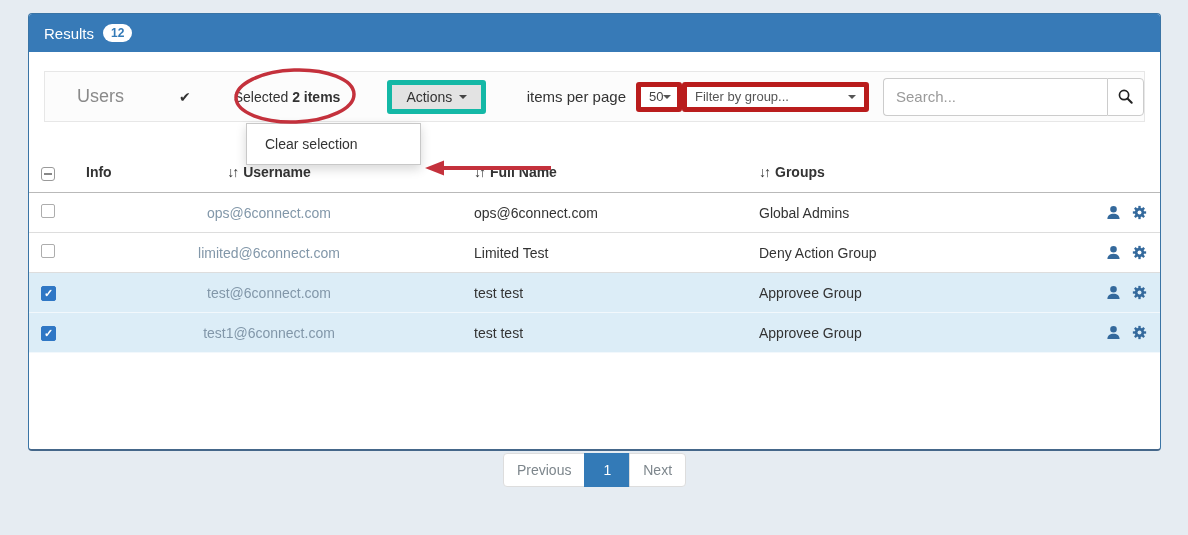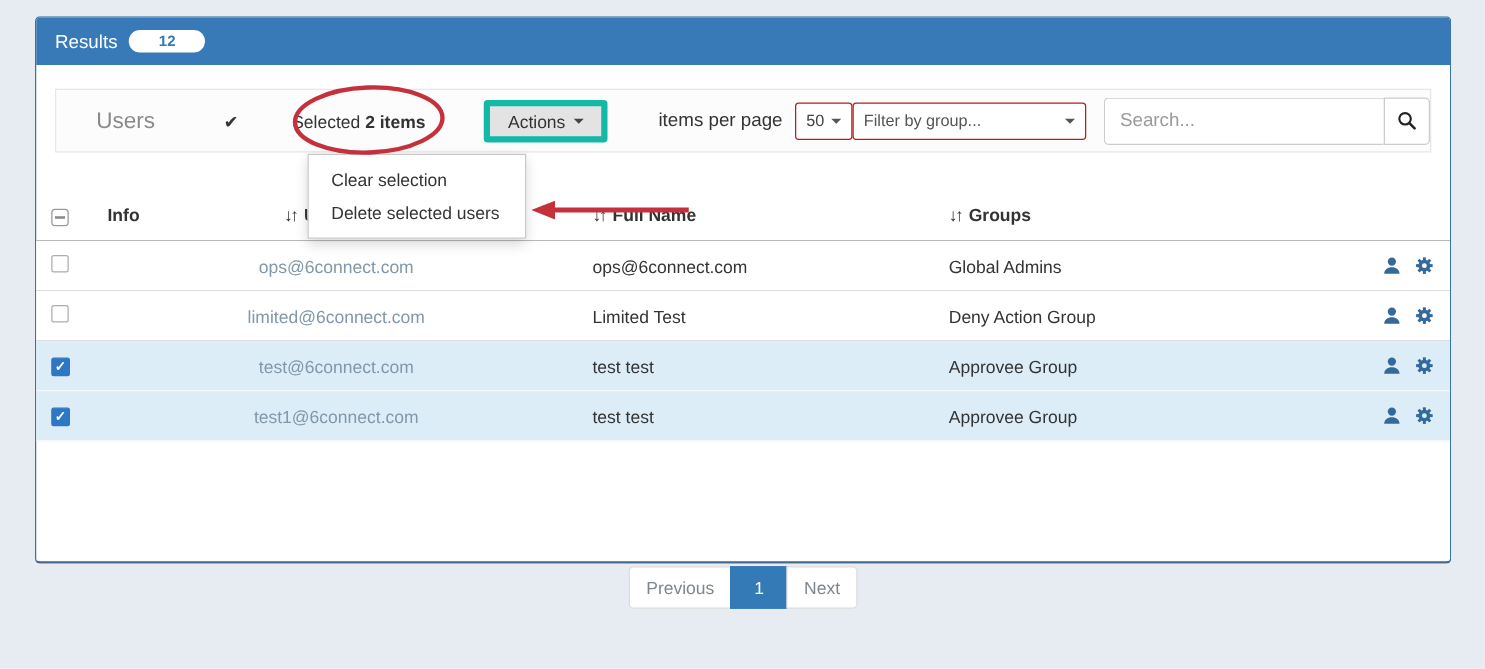--- a/index.html
+++ b/index.html
@@ -7,36 +7,36 @@
   body { font-family:"Liberation Sans", sans-serif; background:#e6ecf2; position:relative; }
 
   .panel { position:absolute; left:28px; top:13px; width:1133px; height:438px;
            background:#fff; border:1px solid #3a74a5; border-bottom:2px solid #45678a;
            border-radius:4px; }
 
   .panel-heading { height:38px; background:#377ab7; border-radius:3px 3px 0 0;
                    display:flex; align-items:center; padding:0 15px; color:#fff; }
   .panel-title { font-size:15px; }
   .badge { background:#fff; color:#337ab7; font-size:12px; font-weight:bold;
-           border-radius:10px; padding:3px 24px; margin-left:9px; line-height:1; }
+           border-radius:10px; padding:3px 8px; margin-left:9px; line-height:1; }
 
   
   .toolbar { margin:19px 15px 0 15px; height:51px; border:1px solid #e7e7e7;
              background:#fcfcfc; display:flex; align-items:center; padding-left:32px;gap:33px; }
   .tb-title { font-size:18px; color:#8a8a8a; }
   .check-glyph { font-size:14px; color:#333; margin:0 10px 0 22px; }
   .sel-text { font-size:14px; color:#333; }
   .actions-btn { margin-left:14px; height:34px; padding:0 14px; background:#e3e3e3;
                  border:5px solid #14b8a6; border-radius:3px; font-size:14px; color:#333;
                  font-family:inherit; display:flex; align-items:center; cursor:pointer; }
   .caret { display:inline-block; width:0; height:0; border-left:4px solid transparent;
            border-right:4px solid transparent; border-top:4px solid #444; margin-left:7px; }
   .tb-right { margin-left:auto; display:flex; align-items:center; }
   .ipp-label { font-size:15px; color:#333; }
-  .select { height:30px; border:1px solid #b91c1c; border-radius:3px; background:#fff;
+  .select { height:30px; border:5px solid #b91c1c; border-radius:3px; background:#fff;
             display:flex; align-items:center; font-size:13px; color:#444; padding:0 8px;
             cursor:pointer; }
   .select .caret { margin-left:auto; border-top-color:#555; }
   .select.sm { width:46px; margin-left:10px; }
   .select.filter { width:187px; color:#555; }
   .search-group { display:flex; margin-left:14px; height:38px; }
   .search-group input { width:224px; height:38px; border:1px solid #ccc; border-right:none;
                         border-radius:4px 0 0 4px; padding:0 12px; font-size:15px;
                         font-family:inherit; color:#333; outline:none; }
   .search-group input::placeholder { color:#9a9a9a; }
@@ -255,21 +255,20 @@
   </div>
 
   <div class="pagination">
     <span class="page-btn">Previous</span>
     <span class="page-btn active">1</span>
     <span class="page-btn">Next</span>
   </div>
 
   <div class="dropdown">
     <div class="dd-item">Clear selection</div>
-    <div class="dd-item">Delete selected users</div>
   </div>
 
   <svg class="annotation annot-ellipse" width="128" height="62">
     <ellipse cx="63" cy="30" rx="59" ry="26" fill="none" stroke="#c4313c" stroke-width="3.5" transform="rotate(-2 63 30)"></ellipse>
   </svg>
 
   <svg class="annotation annot-arrow" width="132" height="23">
     <line x1="16" y1="11" x2="126" y2="11" stroke="#c4313c" stroke-width="4"></line>
     <polygon points="0,11 19,3.5 19,18.5" fill="#c4313c"></polygon>
   </svg>

